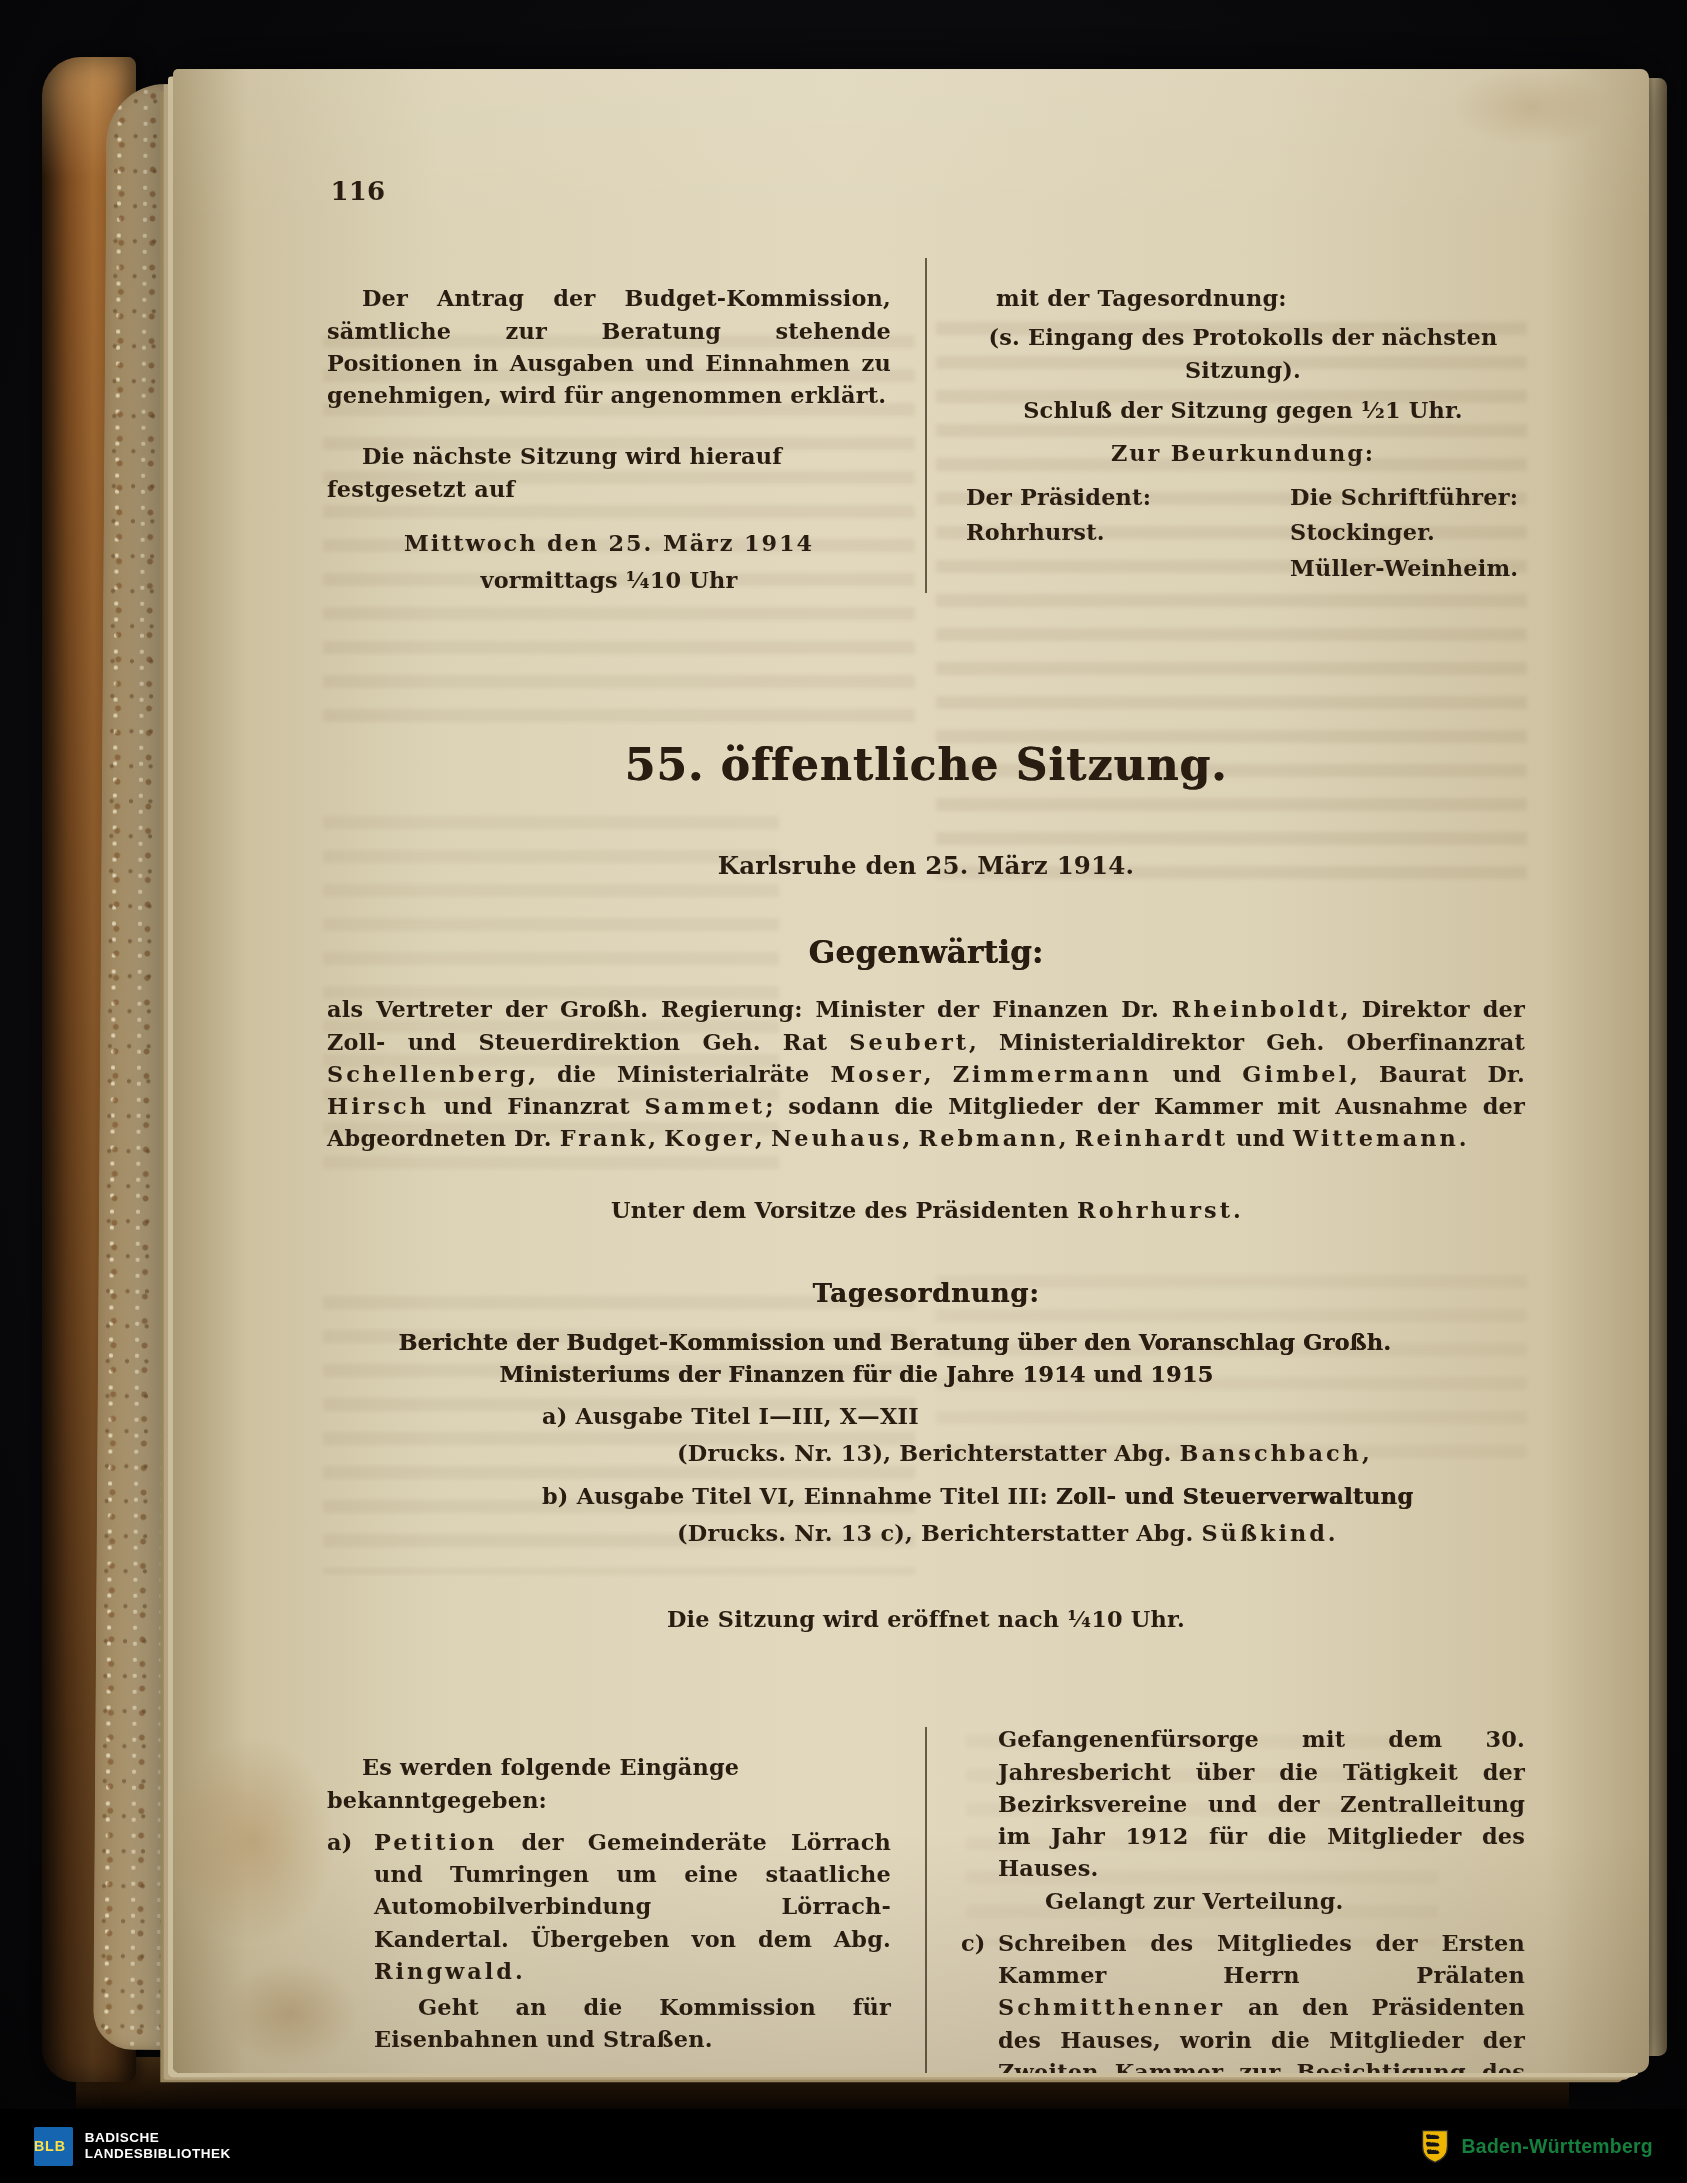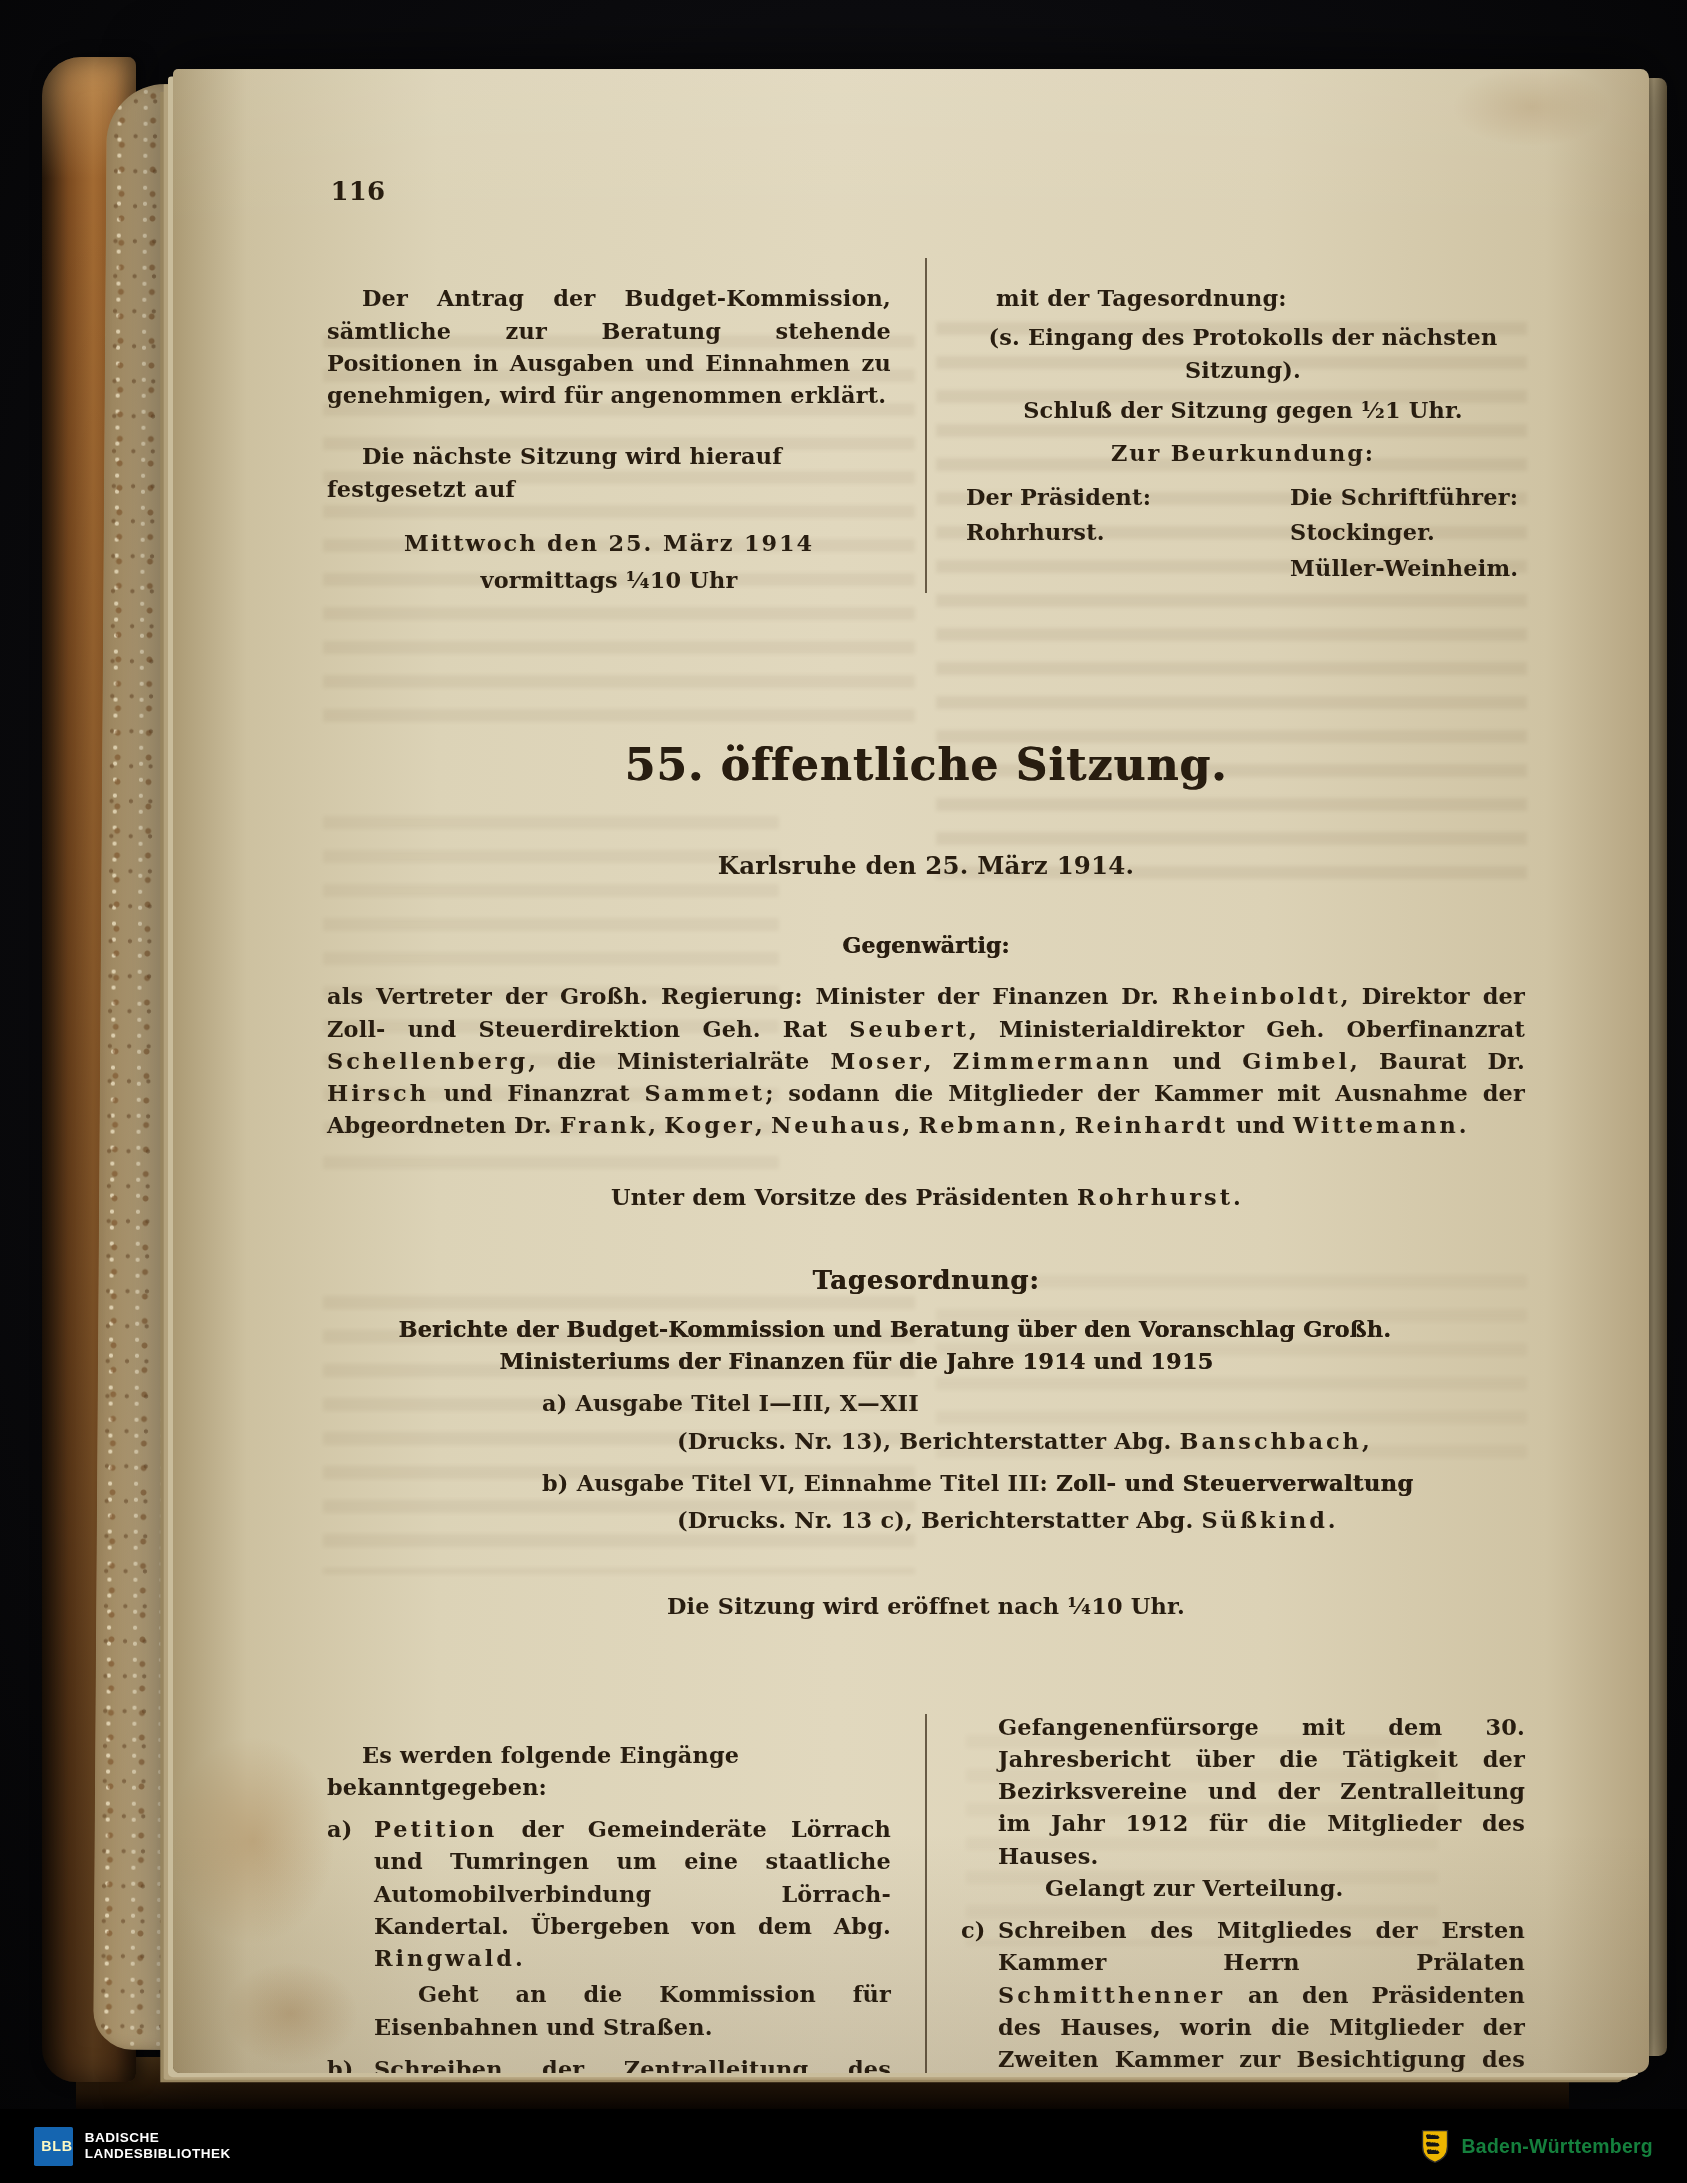--- a/index.html
+++ b/index.html
@@ -92,21 +92,21 @@
   .mt8  { margin-top:6.7px; }  .mt10 { margin-top:8.4px; }
   .mt12 { margin-top:10px; } .mt18 { margin-top:29px; }
   .mt26 { margin-top:22px; }
   .sp  { letter-spacing:3px; }
   .spx { letter-spacing:1.9px; }
   .bd  { text-shadow:0.6px 0 currentColor; letter-spacing:0.5px; }
 
   .sigrow { display:flex; justify-content:space-between; margin-top:11.8px; padding:0 6.7px 0 5px; }
   .title    { text-align:center; font-size:44px; margin-top:137px; letter-spacing:1px; text-shadow:0.6px 0 currentColor; }
   .dateline { margin-top:51px; font-size:24.5px; }
-  .present-h{ text-align:center; font-size:22px; margin-top:47px; text-shadow:0.5px 0 currentColor; }
+  .present-h{ text-align:center; font-size:31px; margin-top:47px; text-shadow:0.5px 0 currentColor; }
   .present  { margin-top:18.6px; }
   .chair    { margin-top:39px; }
   .agenda-h { text-align:center; font-size:26px; margin-top:49px; text-shadow:0.4px 0 currentColor; letter-spacing:0.8px; }
   .agenda-intro { width:1055px; margin:13.5px auto 0; padding-left:101px; text-indent:-101px; text-shadow:0.3px 0 currentColor; }
   .agenda-item   { margin:10px 0 0 215px; }
   .agenda-detail { margin:5px 0 0 350px; }
   .opening  { margin-top:54px; }
   .cols.bottom { margin-top:88px; }
 
   .item { display:flex; margin-top:10px; }
@@ -118,22 +118,22 @@
   .referral2 { padding-left:84px; }
 
   
   .viewer-bar {
     position:absolute; left:0; right:0; bottom:0; height:74px; z-index:10;
     background:#000; display:flex; align-items:center; justify-content:space-between;
     padding:0 34px; font-family:"Liberation Sans", sans-serif;
   }
   .brand { display:flex; align-items:center; gap:11.8px; }
   .blb-sq {
-    width:39px; height:39px; background:#1565b0; color:#fef9c3;
-    display:flex; align-items:center; justify-content:flex-end;
+    width:39px; height:39px; background:#1565b0; color:#fde047;
+    display:flex; align-items:center; justify-content:flex-start;
     font-size:14.3px; font-weight:bold; letter-spacing:0.8px; border-radius:1.7px;
   }
   .blb-name { color:#fff; font-size:13.5px; font-weight:bold; line-height:1.2; letter-spacing:0.5px; }
   .coa { width:30px; height:35px; }
   .bw-name { color:#15803d; font-size:19.4px; font-weight:bold; letter-spacing:0.3px; }
 </style>
 </head>
 <body>
 
 <div class="scene">

